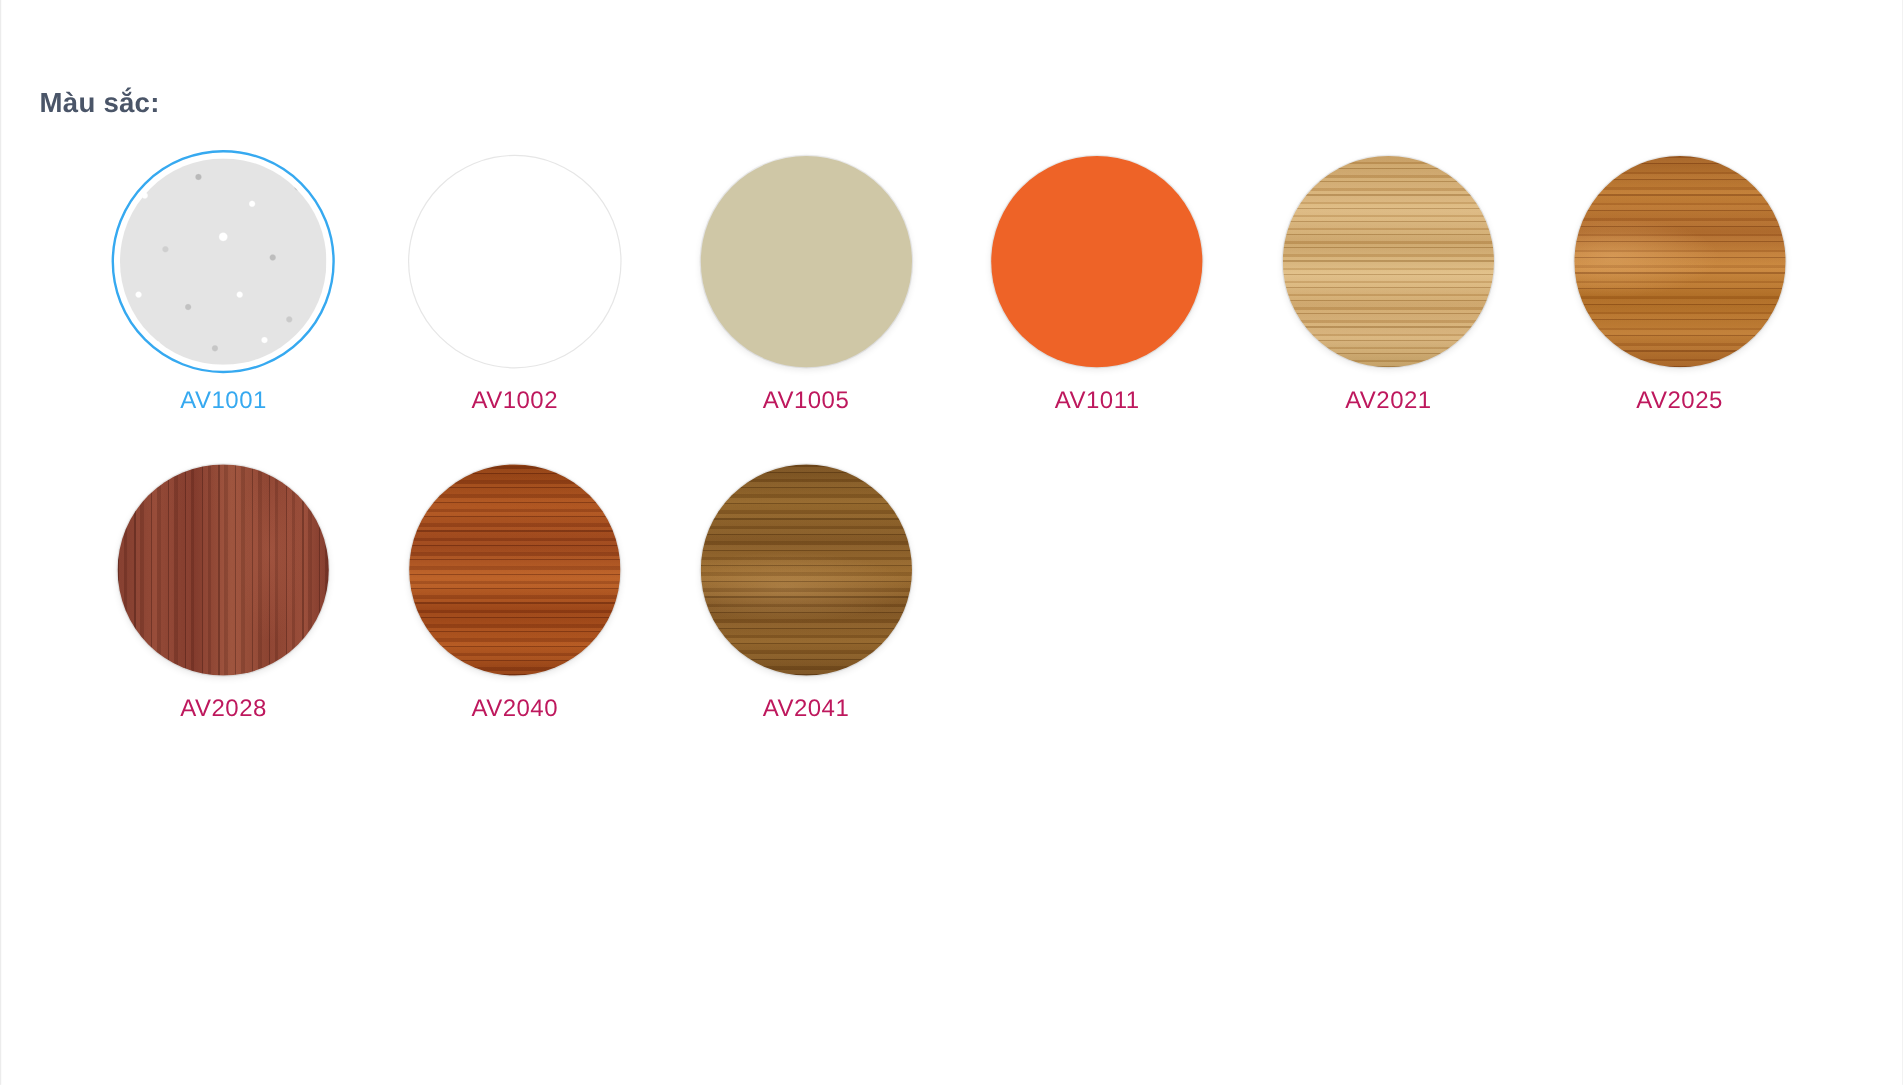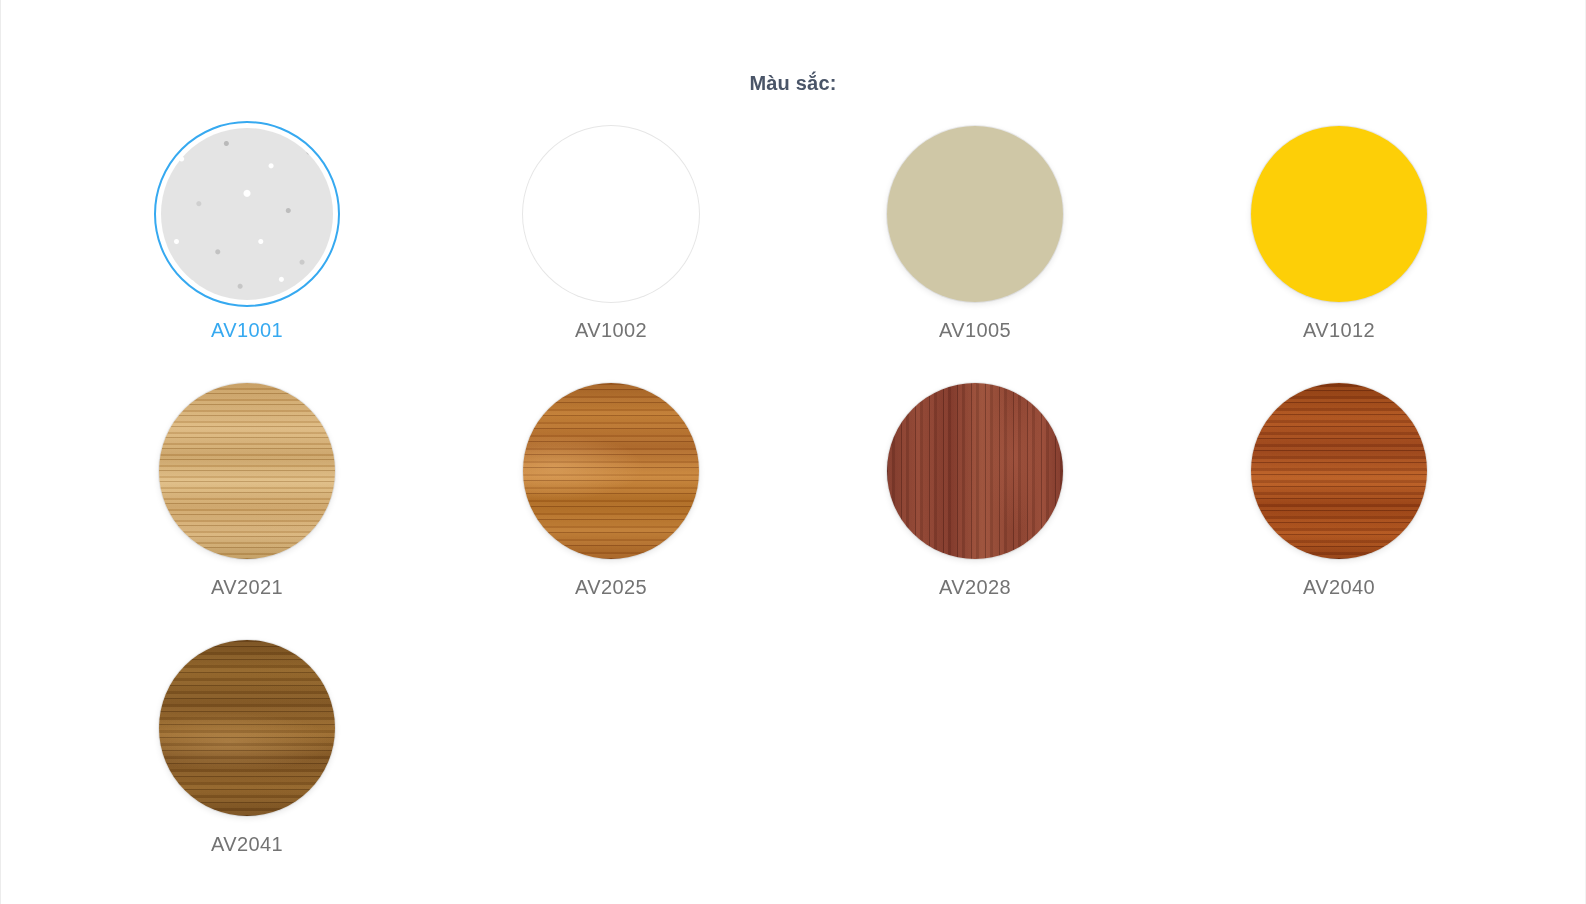--- a/index.html
+++ b/index.html
@@ -13,34 +13,34 @@
   .card{
     position:relative;
     width:1586px;height:904px;
     background:#ffffff;
     box-sizing:border-box;
     border-left:1px solid #ececec;
     border-right:1px solid #f2f2f2;
     overflow:hidden;
   }
   .panel-title{
-    text-align:center;
     margin:0;
     padding-top:72px;
-    font-size:20px;
+    font-size:23px;
     font-weight:bold;
     color:#4a5568;
     letter-spacing:.2px;
+    padding-left:32px;
   }
   .swatch-grid{
     margin:0 auto;
     padding:26px 0 0 0;
     width:1420px;
     display:grid;
-    grid-template-columns:repeat(4, 1fr);
+    grid-template-columns:repeat(6, 1fr);
     row-gap:14px;
     column-gap:0px;
     list-style:none;
     gap:36px;
   }
   .swatch-cell{
     display:flex;
     flex-direction:column;
     align-items:center;
     cursor:pointer;
@@ -65,21 +65,21 @@
     position:relative;
     overflow:hidden;
   }
   .swatch-cell.is-selected .swatch-disc{
     width:172px;height:172px;
     box-shadow:none;
   }
   .swatch-label{
     margin-top:12px;
     font-size:20px;
-    color:#737373;
+    color:#be185d;
     letter-spacing:.4px;
   }
   .swatch-cell.is-selected .swatch-label{
     color:#36a9f0;
   }
 </style>
 </head>
 <body>
 
 <div class="card">
@@ -100,23 +100,23 @@
         <span class="swatch-label">AV1002</span>
       </li>
       <li class="swatch-cell">
         <div class="swatch-disc-wrap">
           <div class="swatch-disc" style="background-color: rgb(207, 199, 166); background-image: none;"></div>
         </div>
         <span class="swatch-label">AV1005</span>
       </li>
       <li class="swatch-cell">
         <div class="swatch-disc-wrap">
-          <div class="swatch-disc" style="background-color: rgb(253, 207, 7); background-image: none;"></div>
+          <div class="swatch-disc" style="background-color: rgb(238, 99, 39); background-image: none;"></div>
         </div>
-        <span class="swatch-label">AV1012</span>
+        <span class="swatch-label">AV1011</span>
       </li>
       <li class="swatch-cell">
         <div class="swatch-disc-wrap">
           <div class="swatch-disc" style="background-color: rgb(201, 161, 99); background-image: repeating-linear-gradient(0deg, rgba(120, 80, 30, 0.26) 0px, rgba(120, 80, 30, 0.26) 1px, rgba(255, 235, 190, 0.2) 1px, rgba(255, 235, 190, 0.2) 4px, rgba(140, 95, 40, 0.14) 4px, rgba(140, 95, 40, 0.14) 6px, rgba(255, 240, 205, 0.14) 6px, rgba(255, 240, 205, 0.14) 11px), linear-gradient(0deg, rgb(182, 143, 82) 0%, rgb(210, 171, 114) 14%, rgb(199, 156, 95) 30%, rgb(220, 184, 127) 44%, rgb(196, 154, 93) 58%, rgb(217, 179, 122) 74%, rgb(191, 147, 85) 100%);"></div>
         </div>
         <span class="swatch-label">AV2021</span>
       </li>
       <li class="swatch-cell">
         <div class="swatch-disc-wrap">
           <div class="swatch-disc" style="background-color: rgb(181, 112, 42); background-image: repeating-linear-gradient(0deg, rgba(95, 40, 10, 0.3) 0px, rgba(95, 40, 10, 0.3) 1px, rgba(230, 165, 95, 0.18) 1px, rgba(230, 165, 95, 0.18) 5px, rgba(120, 55, 15, 0.16) 5px, rgba(120, 55, 15, 0.16) 7px, rgba(215, 150, 80, 0.12) 7px, rgba(215, 150, 80, 0.12) 13px), radial-gradient(70% 26% at 18% 48%, rgba(225, 170, 105, 0.55) 0%, rgba(170, 100, 40, 0) 72%), linear-gradient(0deg, rgb(156, 90, 31) 0%, rgb(187, 122, 51) 16%, rgb(168, 102, 31) 32%, rgb(201, 136, 63) 48%, rgb(168, 100, 40) 64%, rgb(189, 122, 50) 82%, rgb(155, 90, 32) 100%);"></div>

